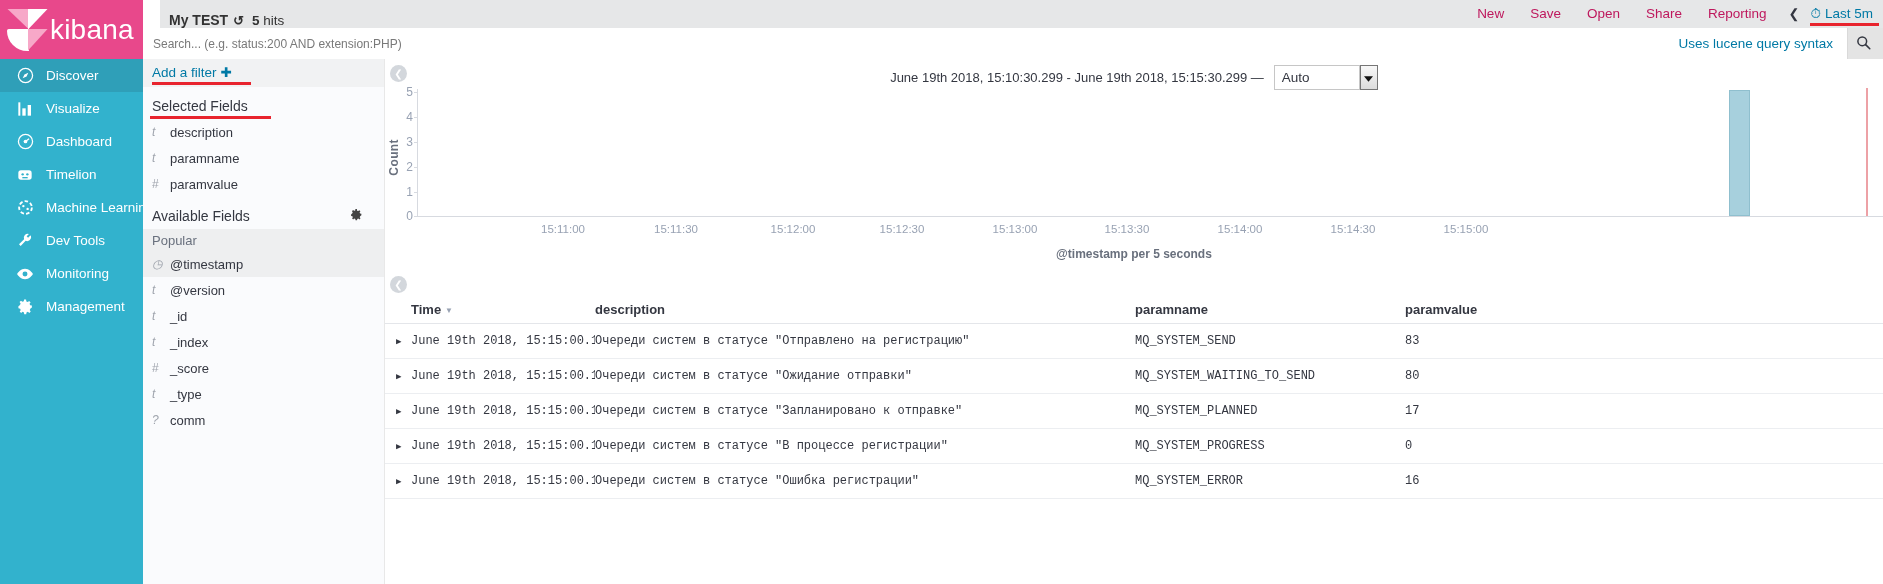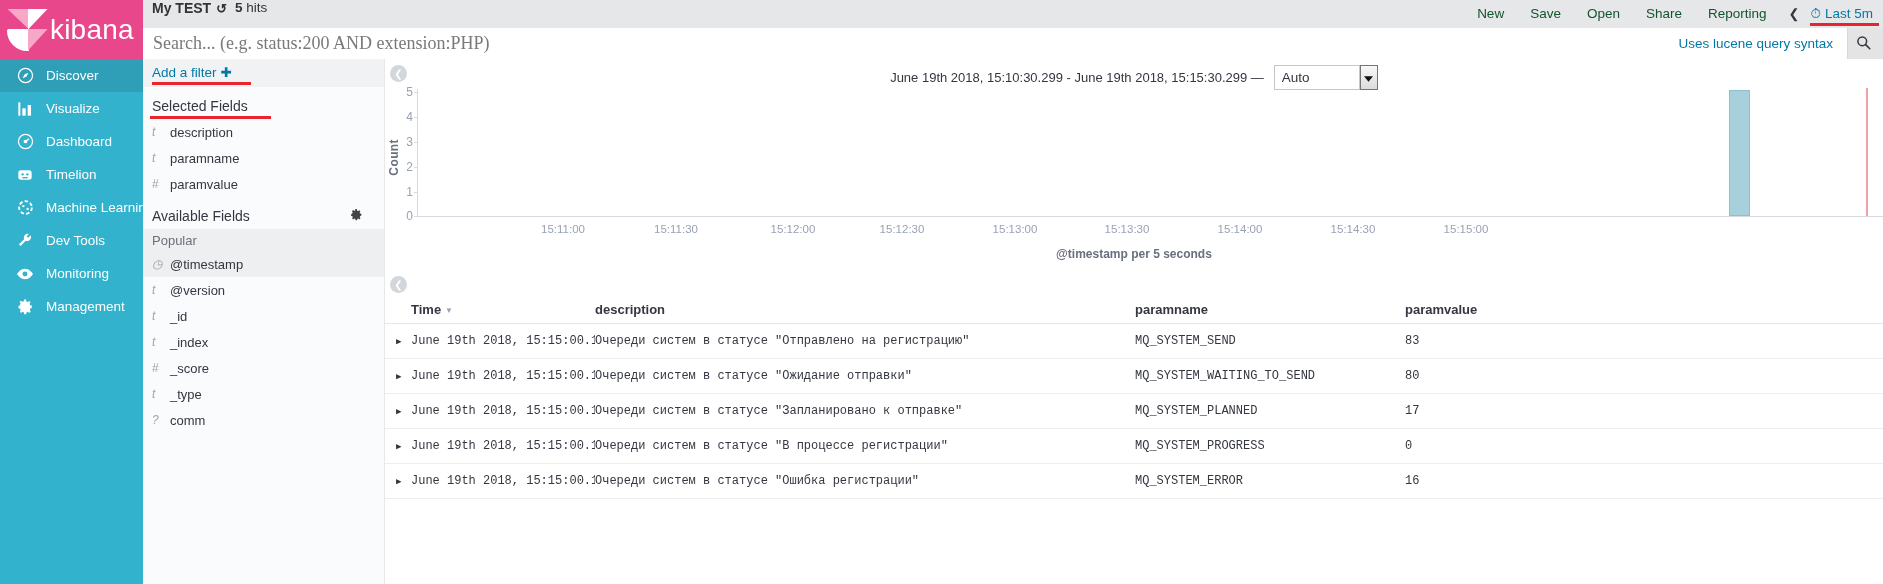--- a/index.html
+++ b/index.html
@@ -115,24 +115,25 @@
     display: flex;
     flex-direction: column;
     min-width: 0;
   }
 
   
   .topbar {
     height: 28px;
     background: #e6e7e8;
     display: flex;
-    align-items: flex-start;
+    align-items: flex-end;
     padding: 0 0 0 9px;
     box-sizing: border-box;
     position: relative;
+    margin-left: 17px;
   }
   .topbar-title {
     font-size: 14px;
     font-weight: bold;
     color: #333;
     display: flex;
     align-items: center;
     gap: 5px;
   }
   .reload-ico {
@@ -149,21 +150,21 @@
   .hits b { font-weight: bold; }
   .topbar-right {
     margin-left: auto;
     display: flex;
     align-items: center;
     gap: 0px;
     padding-right: 4px;
     height: 28px;
   }
   .topnav-link {
-    color: #14532d;
+    color: #be185d;
     font-size: 13.5px;
     padding: 0 13px;
     cursor: pointer;
     line-height: 28px;
   }
   .chev-collapse {
     color: #343741;
     font-size: 13px;
     padding: 0 9px;
     cursor: pointer;
@@ -203,22 +204,22 @@
     position: relative;
     height: 31px;
     padding-left: 9px;
     box-sizing: border-box;
   }
   .search-input {
     width: 100%;
     height: 25px;
     border: 1px solid #ffffff;
     outline: none;
-    font-family: Liberation Serif, serif;
-    font-size: 18px;
+    font-family: Liberation Sans, sans-serif;
+    font-size: 12px;
     color: #69707d;
     background: transparent;
     padding: 0;
   }
   .search-input::placeholder { color: #797979; }
   .lucene {
     color: #0079a5;
     font-size: 13.5px;
     white-space: nowrap;
     padding-right: 14px;

